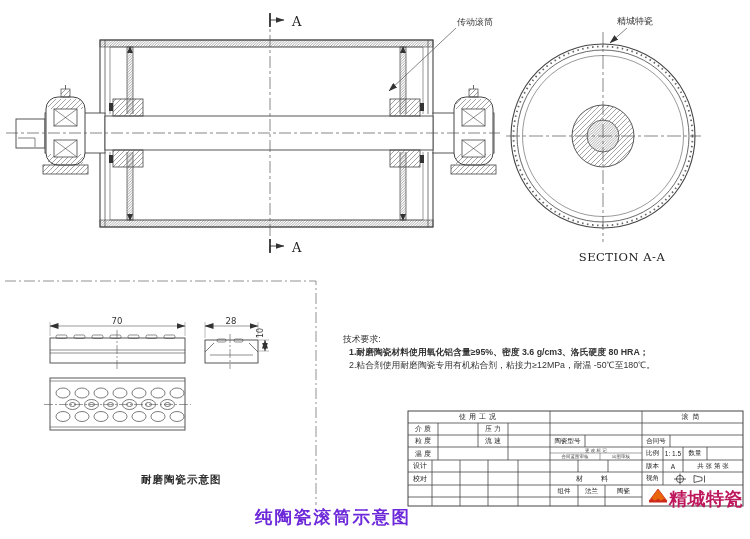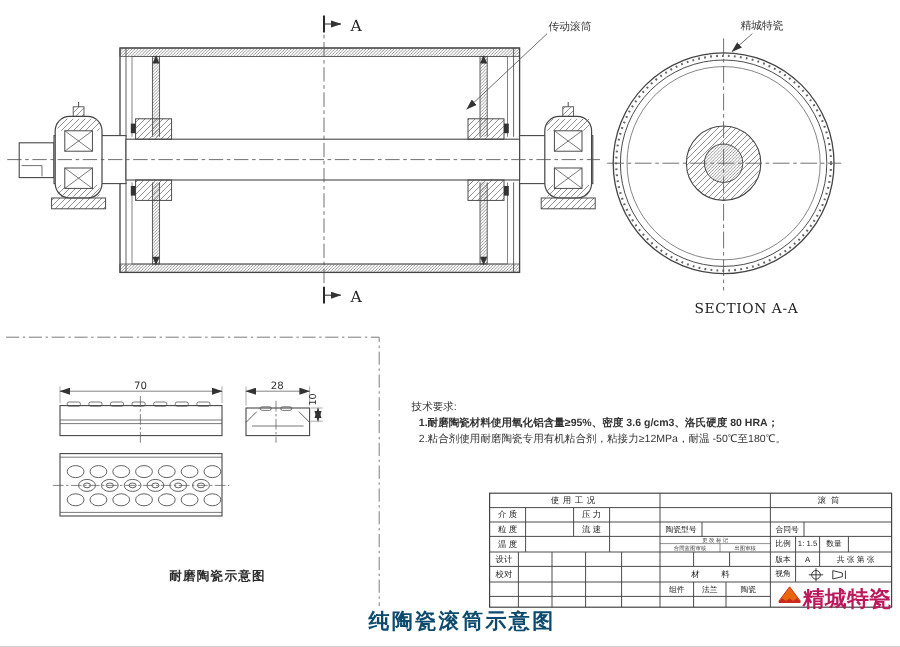--- a/index.html
+++ b/index.html
@@ -7,22 +7,22 @@
           font-family:"Liberation Sans",sans-serif;color:#222;}
   .abs{position:absolute;}
   .lbl{position:absolute;font-size:9px;color:#333;white-space:nowrap;}
   .caption{position:absolute;font-size:10.5px;font-weight:600;color:#2c2c2c;letter-spacing:1px;white-space:nowrap;}
   .tech{position:absolute;left:343px;top:333px;width:404px;font-size:8.8px;color:#333;line-height:13px;white-space:nowrap;}
   .tech .t-head{margin-bottom:0px;}
   .tcell{position:absolute;display:flex;align-items:center;justify-content:center;
          font-size:7px;color:#1c1c1c;white-space:nowrap;overflow:hidden;}
   .ls3{letter-spacing:3px;} .ls4{letter-spacing:4px;} .ls8{letter-spacing:8px;}
   .f65{font-size:6.5px;} .f45{font-size:4.5px;color:#444;}
-  .title{position:absolute;left:255px;top:505px;width:260px;text-align:center;
-         font-size:17.5px;font-weight:bold;color:#0c4a6e;letter-spacing:2px;white-space:nowrap;}
+  .title{position:absolute;left:255px;top:505px;width:260px;text-align:left;
+         font-size:17.5px;font-weight:bold;color:#6d28d9;letter-spacing:2px;white-space:nowrap;}
   .logo-text{position:absolute;left:669px;top:487px;width:76px;font-size:18px;font-weight:800;
              color:#be185d;letter-spacing:0.5px;white-space:nowrap;}
   svg text{font-family:"DejaVu Sans",sans-serif;}
   svg .serif{font-family:"DejaVu Serif",serif;}
 </style>
 </head>
 <body>
 
 <div class="canvas">
 

